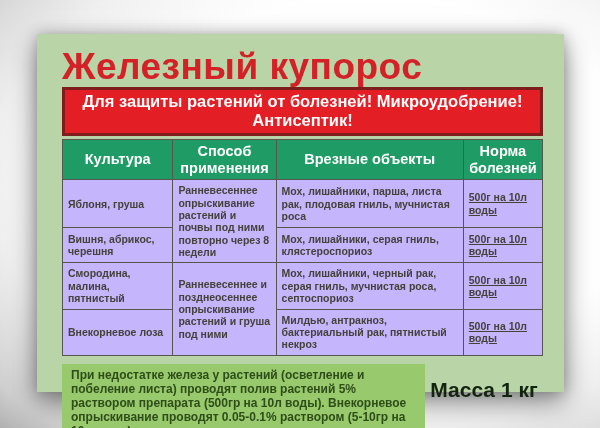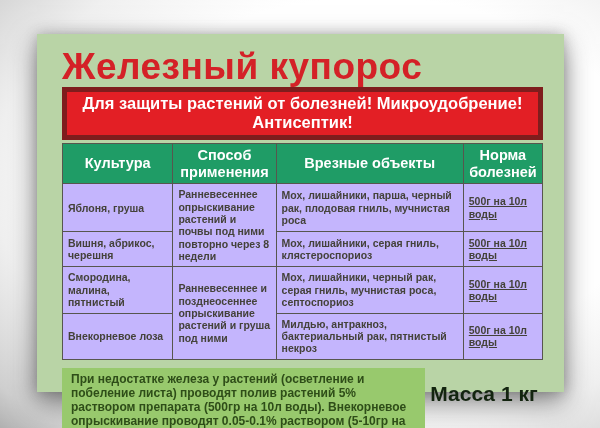--- a/index.html
+++ b/index.html
@@ -28,21 +28,21 @@
   .subtitle {
     text-align: center;
     color: #1d3b26;
     font-size: 19px;
     font-weight: 700;
     margin-top: 2px;
     margin-bottom: 7px;
   }
   .banner {
     background: #e31f25;
-    border: 5px solid #7f1d1d;
+    border: 3px solid #7f1d1d;
     color: #ffffff;
     font-size: 16.5px;
     font-weight: 700;
     text-align: center;
     padding: 2px 0 3px 0;
     width: 481px;
   }
   table.main-table {
     width: 481px;
     border-collapse: collapse;
@@ -123,21 +123,21 @@
           <th>Культура</th>
           <th>Способ применения</th>
           <th>Врезные объекты</th>
           <th>Норма болезней</th>
         </tr>
       </thead>
       <tbody>
         <tr>
           <td>Яблоня, груша</td>
           <td rowspan="2">Ранневесеннее опрыскивание растений и почвы под ними повторно через 8 недели</td>
-          <td>Мох, лишайники, парша, черный рак, плодовая гниль, мучнистая роса</td>
+          <td>Мох, лишайники, парша, листа рак, плодовая гниль, мучнистая роса</td>
           <td class="rate-cell">500г на 10л воды</td>
         </tr>
         <tr>
           <td>Вишня, абрикос, черешня</td>
           <td>Мох, лишайники, серая гниль, клястероспориоз</td>
           <td class="rate-cell">500г на 10л воды</td>
         </tr>
         <tr>
           <td>Смородина, малина, пятнистый</td>
           <td rowspan="2">Ранневесеннее и позднеосеннее опрыскивание растений и груша под ними</td>

